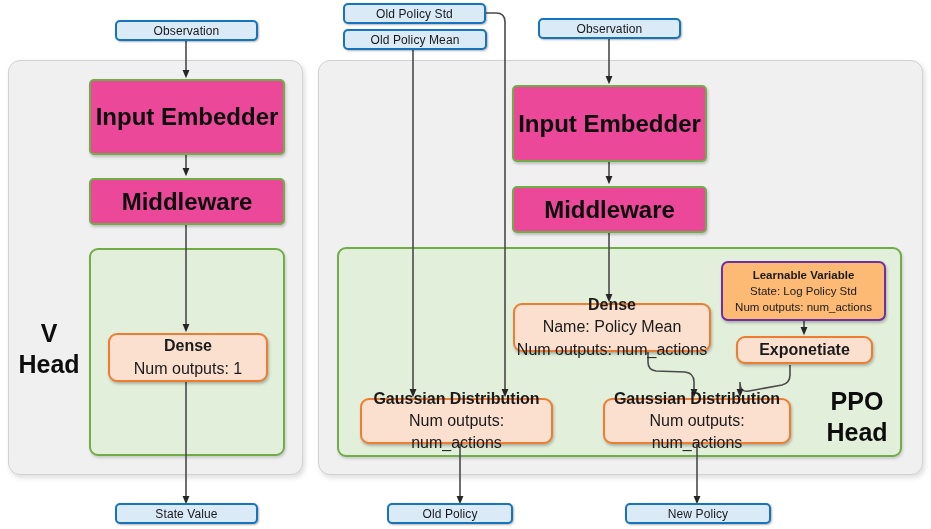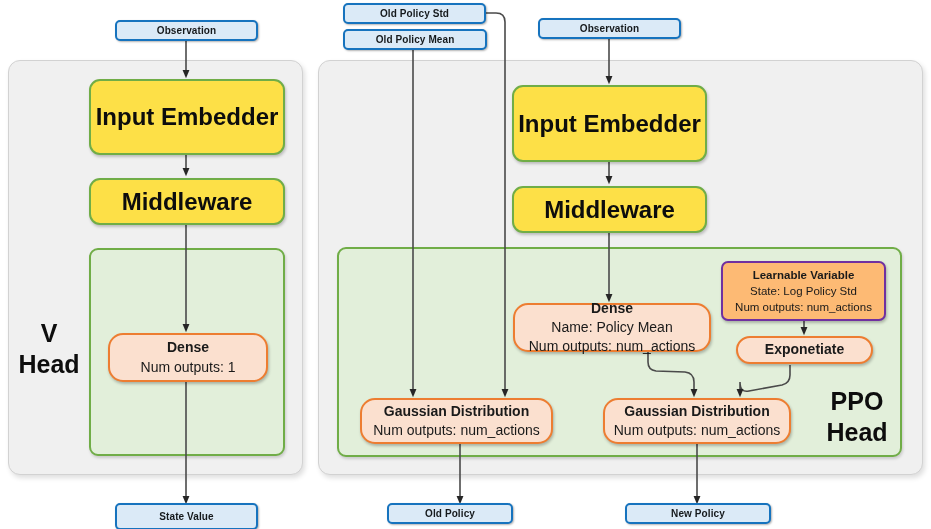--- a/index.html
+++ b/index.html
@@ -6,29 +6,29 @@
   body{width:931px;height:529px;position:relative;overflow:hidden;
        font-family:"Liberation Sans",sans-serif;color:#111;}
   #canvas{position:absolute;left:0;top:0;width:931px;height:529px;}
 
   
   .node{position:absolute;box-sizing:border-box;display:flex;flex-direction:column;
         align-items:center;justify-content:center;text-align:center;}
 
   .io{border:2px solid #1673be;background:#dbeaf7;border-radius:5px;
       box-shadow:1px 1px 2px rgba(0,0,0,.30);
-      font-size:10px;font-weight:bold;color:#15191c;letter-spacing:.1px;}
+      font-size:12px;font-weight:normal;color:#15191c;letter-spacing:.1px;}
 
-  .stage{border:2.2px solid #70ad47;background:#fde047;border-radius:11px;
+  .stage{border:2.2px solid #70ad47;background:#ec4899;border-radius:5px;
          box-shadow:1px 2px 3px rgba(0,0,0,.22);
          font-size:24px;font-weight:bold;color:#0d0d0d;}
 
-  .op{border:2px solid #ed7d31;background:#fbe0cf;border-radius:15px;
+  .op{border:2px solid #ed7d31;background:#fbe0cf;border-radius:9px;
       box-shadow:1px 2px 3px rgba(0,0,0,.25);
-      font-size:14px;color:#1a1a1a;line-height:1.38;}
+      font-size:16px;color:#1a1a1a;line-height:1.38;}
   .op .ttl{font-weight:bold;}
 
   .learn{border:2.4px solid #7030a0;background:#fdba74;border-radius:7px;
          box-shadow:1px 2px 3px rgba(0,0,0,.25);
          font-size:11.5px;color:#1a1a1a;line-height:1.42;}
   .learn .ttl{font-weight:bold;}
 
   
   .outer{position:absolute;box-sizing:border-box;border:1.4px solid #d2d2d2;
          background:#f0f0f0;border-radius:12px;
@@ -96,21 +96,21 @@
 
   <div class="node stage" style="left:89px;top:178px;width:196px;height:47px;">
     <span>Middleware</span>
   </div>
 
   <div class="node op" style="left:108px;top:333px;width:160px;height:49px;">
     <span class="ttl">Dense</span>
     <span>Num outputs: 1</span>
   </div>
 
-  <div class="node io" style="left:115px;top:503px;width:143px;height:27px;">
+  <div class="node io" style="left:115px;top:503px;width:143px;height:21px;">
     <span>State Value</span>
   </div>
 
   <div class="headlbl" style="left:14px;top:318px;width:70px;">
     <div>V</div>
     <div>Head</div>
   </div>
 
   <div class="node io" style="left:343px;top:3px;width:143px;height:21px;">
     <span>Old Policy Std</span>

